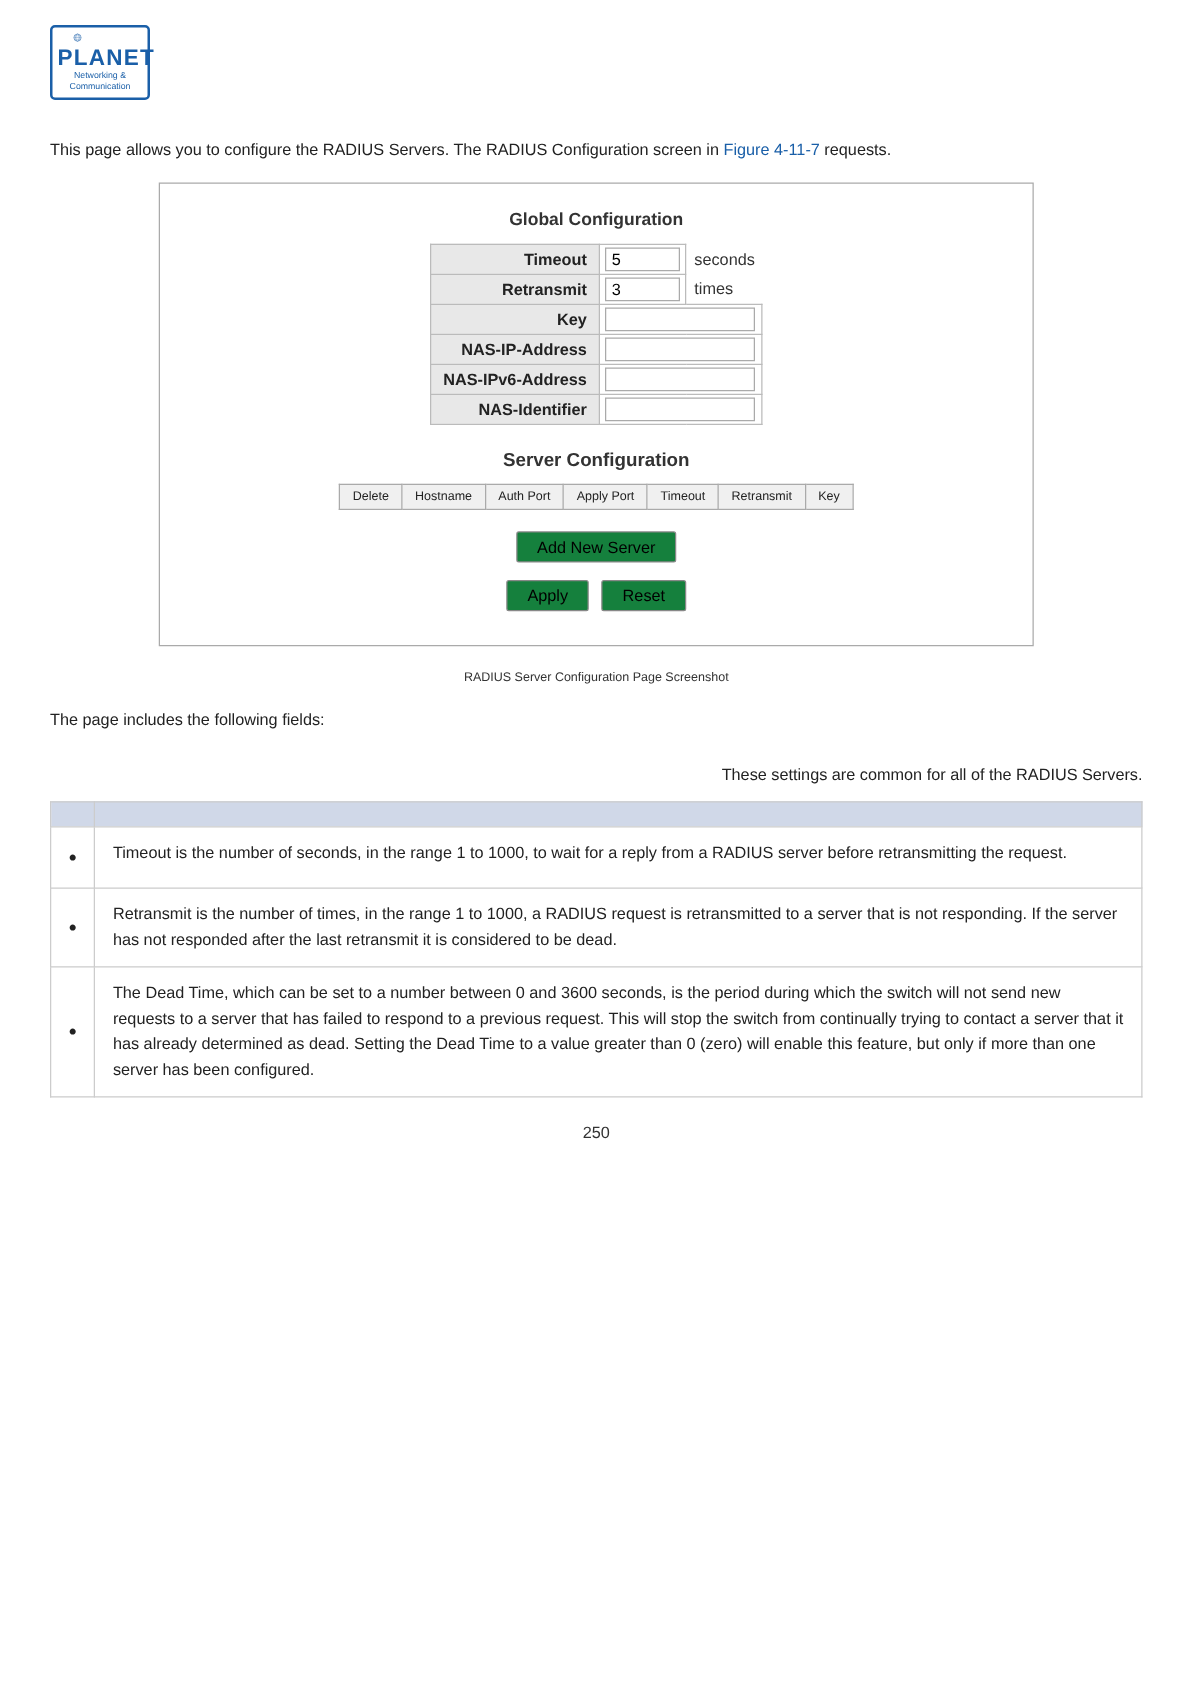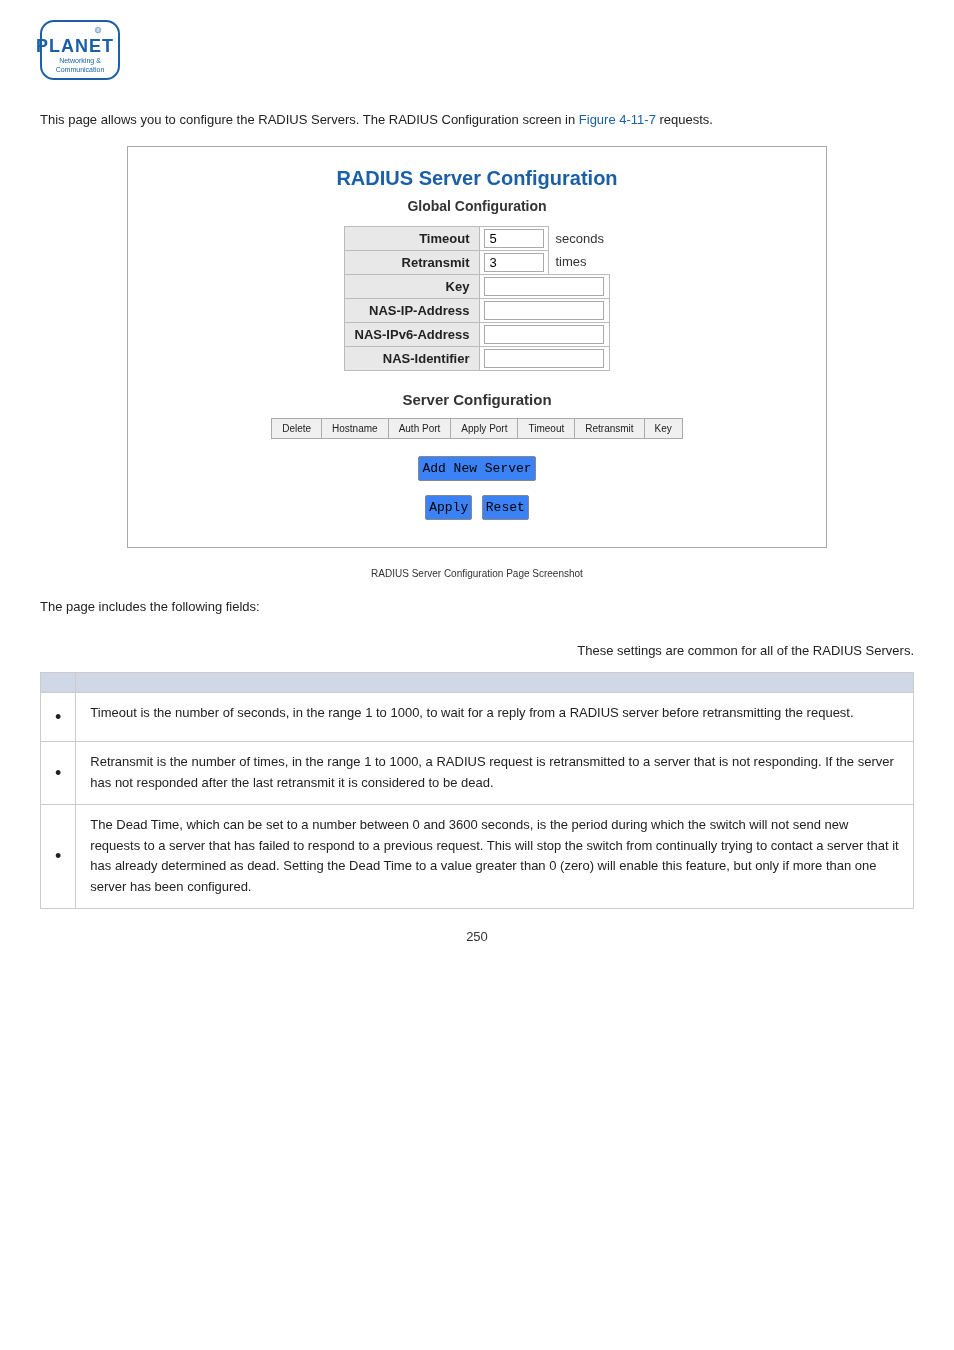--- a/index.html
+++ b/index.html
@@ -14,24 +14,24 @@
     }
     .logo-area {
       display: flex;
       align-items: center;
       margin-bottom: 30px;
     }
     .logo-box {
       width: 80px;
       height: 60px;
       border: 2px solid #1a5fa8;
-      border-radius: 14px;
+      border-radius: 4px;
       display: flex;
       flex-direction: column;
-      align-items: flex-end;
+      align-items: flex-start;
       justify-content: center;
       padding: 4px;
     }
     .logo-planet {
       font-size: 18px;
       font-weight: bold;
       color: #1a5fa8;
       letter-spacing: 1px;
     }
     .logo-globe {
@@ -120,27 +120,26 @@
       font-size: 10px;
     }
     .server-table th {
       border: 1px solid #aaa;
       padding: 4px 10px;
       background: #f0f0f0;
       font-weight: normal;
     }
     .btn {
       border: 1px solid #888;
-      background: #3b82f6;
-      padding: 4px 3px;
+      background: #15803d;
+      padding: 4px 16px;
       font-size: 13px;
       cursor: pointer;
       margin: 3px;
       border-radius: 2px;
-      font-family: Liberation Mono, monospace;
     }
     .caption-text {
       text-align: center;
       font-size: 10px;
       color: #333;
       margin-bottom: 20px;
     }
     .page-includes {
       font-size: 13px;
       margin-bottom: 14px;
@@ -208,21 +207,20 @@
   </div>
 </div>
 
 
 <p class="intro-text">
   <span>This page allows you to configure the RADIUS Servers. The RADIUS Configuration screen in </span><a class="link-blue">Figure 4-11-7</a><span> requests.</span>
 </p>
 
 
 <div class="config-box">
-  <div class="config-title">RADIUS Server Configuration</div>
   <div class="section-title">Global Configuration</div>
 
   <table class="global-table">
     <tbody>
       <tr>
         <td class="label-cell">Timeout</td>
         <td class="value-cell">
           <input type="text" value="5" style="">
         </td>
         <td class="unit">seconds</td>

